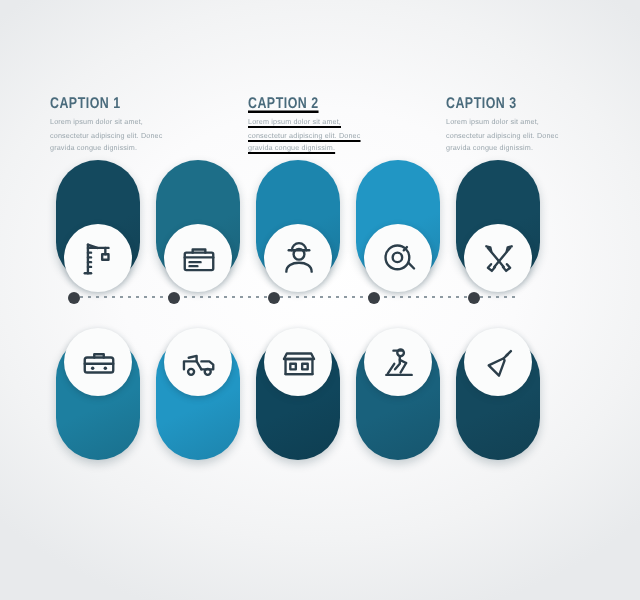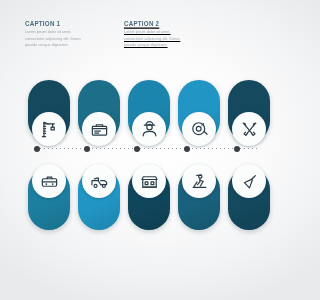--- a/index.html
+++ b/index.html
@@ -6,21 +6,21 @@
   body{
     width:300px;height:300px;overflow:hidden;
     font-family:"Liberation Sans",sans-serif;
     background:
       radial-gradient(ellipse 70% 60% at 50% 45%, #ffffff 0%, #fbfbfc 45%, #f2f3f4 75%, #e8eaec 100%);
     position:relative;
   }
   .stage{position:absolute;inset:0;}
 
   
-  .caption{position:absolute;width:80px;}
+  .caption{position:absolute;width:80px;margin-top:29px;}
   .cap-title{
     font-size:6.2px;font-weight:bold;letter-spacing:.25px;
     color:#4a6b7c;line-height:1;margin:0 0 3px 0;
     text-transform:uppercase;
     transform:scaleY(1.25);transform-origin:left top;
   }
   .cap-body{
     font-size:3.6px;line-height:1.85;color:#9aa6ad;
     margin:0;width:62px;letter-spacing:.08px;
   }
@@ -73,20 +73,24 @@
 <body>
 
 <div class="stage">
 
   <div class="caption c1">
     <p class="cap-title">CAPTION 1</p>
     <p class="cap-body">Lorem ipsum dolor sit amet, consectetur adipiscing elit. Donec gravida congue dignissim.</p>
   </div>
   <div class="caption c2">
     <p class="cap-title">CAPTION 2</p>
+    <p class="cap-body">Lorem ipsum dolor sit amet, consectetur adipiscing elit. Donec gravida congue dignissim.</p>
+  </div>
+  <div class="caption c3">
+    <p class="cap-title">CAPTION 3</p>
     <p class="cap-body">Lorem ipsum dolor sit amet, consectetur adipiscing elit. Donec gravida congue dignissim.</p>
   </div>
 
   <div class="pill top col1" style="background: linear-gradient(155deg, rgb(20, 73, 94) 0%, rgb(20, 73, 94) 55%, rgba(0, 0, 0, 0.12) 100%), rgb(20, 73, 94); background-blend-mode: normal; box-shadow: rgba(20, 50, 65, 0.22) 0px 2px 5px;">
     <div class="badge">
       <svg viewBox="0 0 24 24">
         <path d="M5 3v18"></path>
           <path d="M3 21h4"></path>
         <path d="M5 5h13"></path>
           <path d="M5 3l6 2"></path>

